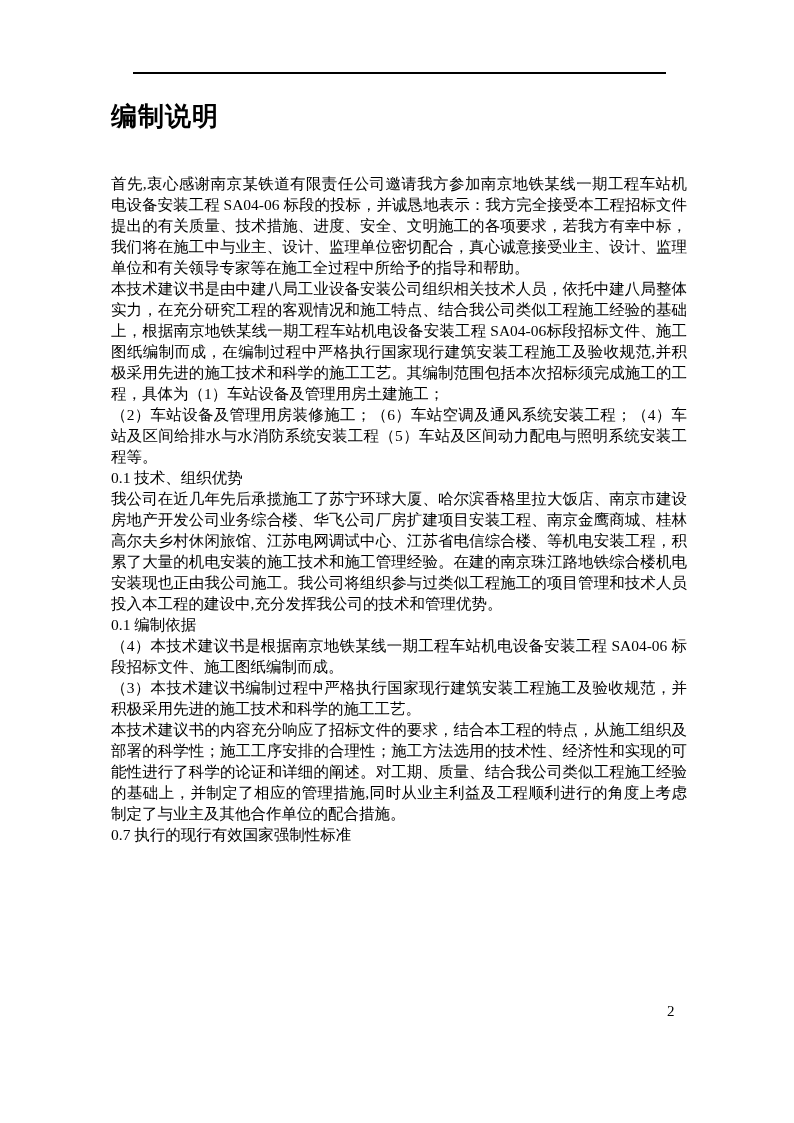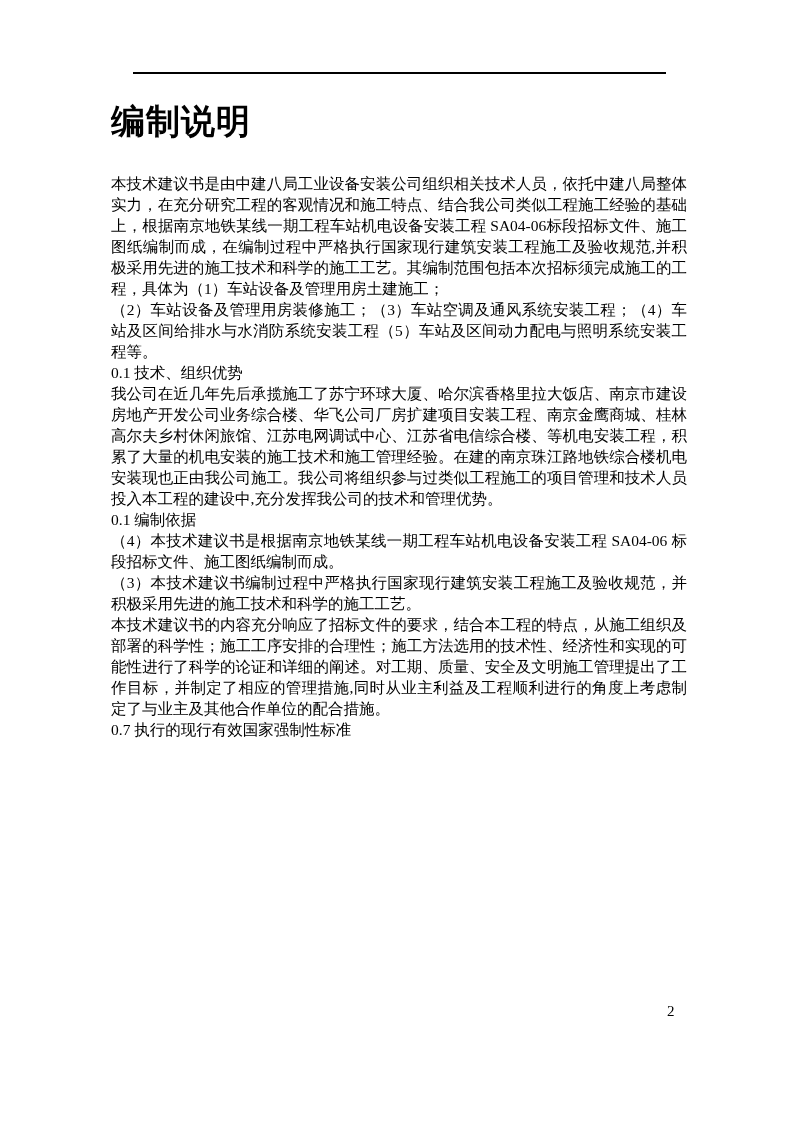--- a/index.html
+++ b/index.html
@@ -22,21 +22,21 @@
     top: 72px;
     width: 533px;
     height: 0;
     border-top: 2px solid #000000;
   }
   .doc-title {
     position: absolute;
     left: 111px;
     top: 101px;
     margin: 0;
-    font-size: 34px;
+    font-size: 26px;
     line-height: 1.25;
     font-weight: bold;
     letter-spacing: 1px;
     white-space: nowrap;
   }
   .doc-body {
     position: absolute;
     left: 111px;
     top: 173px;
     width: 576px;
@@ -60,26 +60,27 @@
 </head>
 <body>
 
 <div class="page">
 
   <div class="header-rule"></div>
 
   <h1 class="doc-title">编制说明</h1>
 
   <div class="doc-body">
+    <p>首先,衷心感谢南京某铁道有限责任公司邀请我方参加南京地铁某线一期工程车站机电设备安装工程 SA04-06 标段的投标，并诚恳地表示：我方完全接受本工程招标文件提出的有关质量、技术措施、进度、安全、文明施工的各项要求，若我方有幸中标，我们将在施工中与业主、设计、监理单位密切配合，真心诚意接受业主、设计、监理单位和有关领导专家等在施工全过程中所给予的指导和帮助。</p>
     <p>本技术建议书是由中建八局工业设备安装公司组织相关技术人员，依托中建八局整体实力，在充分研究工程的客观情况和施工特点、结合我公司类似工程施工经验的基础上，根据南京地铁某线一期工程车站机电设备安装工程 SA04-06标段招标文件、施工图纸编制而成，在编制过程中严格执行国家现行建筑安装工程施工及验收规范,并积极采用先进的施工技术和科学的施工工艺。其编制范围包括本次招标须完成施工的工程，具体为（1）车站设备及管理用房土建施工；</p>
-    <p>（2）车站设备及管理用房装修施工；（3）车站空调及通风系统安装工程；（4）车站及区间给排水与水消防系统安装工程（5）车站及区间动力配电与照明系统安装工程等。</p>
+    <p>（2）车站设备及管理用房装修施工；（6）车站空调及通风系统安装工程；（4）车站及区间给排水与水消防系统安装工程（5）车站及区间动力配电与照明系统安装工程等。</p>
     <p>0.1 技术、组织优势</p>
     <p>我公司在近几年先后承揽施工了苏宁环球大厦、哈尔滨香格里拉大饭店、南京市建设房地产开发公司业务综合楼、华飞公司厂房扩建项目安装工程、南京金鹰商城、桂林高尔夫乡村休闲旅馆、江苏电网调试中心、江苏省电信综合楼、等机电安装工程，积累了大量的机电安装的施工技术和施工管理经验。在建的南京珠江路地铁综合楼机电安装现也正由我公司施工。我公司将组织参与过类似工程施工的项目管理和技术人员投入本工程的建设中,充分发挥我公司的技术和管理优势。</p>
     <p>0.1 编制依据</p>
     <p>（4）本技术建议书是根据南京地铁某线一期工程车站机电设备安装工程 SA04-06 标段招标文件、施工图纸编制而成。</p>
     <p>（3）本技术建议书编制过程中严格执行国家现行建筑安装工程施工及验收规范，并积极采用先进的施工技术和科学的施工工艺。</p>
-    <p>本技术建议书的内容充分响应了招标文件的要求，结合本工程的特点，从施工组织及部署的科学性；施工工序安排的合理性；施工方法选用的技术性、经济性和实现的可能性进行了科学的论证和详细的阐述。对工期、质量、安全及文明施工管理提出了工作目标，并制定了相应的管理措施,同时从业主利益及工程顺利进行的角度上考虑制定了与业主及其他合作单位的配合措施。</p>
+    <p>本技术建议书的内容充分响应了招标文件的要求，结合本工程的特点，从施工组织及部署的科学性；施工工序安排的合理性；施工方法选用的技术性、经济性和实现的可能性进行了科学的论证和详细的阐述。对工期、质量、结合我公司类似工程施工经验的基础上，并制定了相应的管理措施,同时从业主利益及工程顺利进行的角度上考虑制定了与业主及其他合作单位的配合措施。</p>
     <p>0.7 执行的现行有效国家强制性标准</p>
   </div>
 
   <div class="page-number">2</div>
 
 </div>
 
 </body></html>

